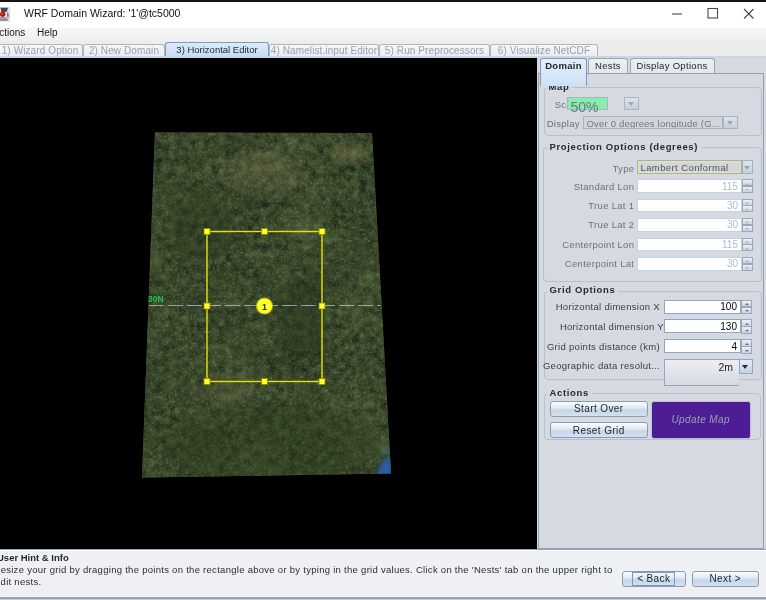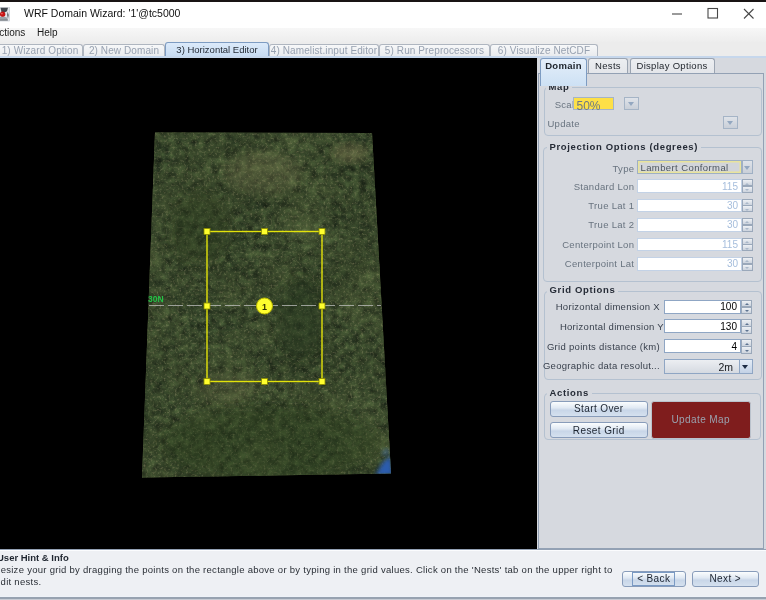--- a/index.html
+++ b/index.html
@@ -40,21 +40,21 @@
 .spin.en{border-color:#8fa6c4;text-decoration:underline;}
 .spinval{position:absolute;right:3px;top:0;bottom:0;font-size:10px;color:#a6bedc;
 display:flex;align-items:center;}
 .spin.en .spinval{color:#000;}
 .spbtn{position:absolute;left:0;width:11.5px;background:linear-gradient(#eef1f5,#ccd3dd);
 border:1px solid #9aa8ba;}
 
 .nbtn{position:absolute;background:linear-gradient(#fbfdfe,#e0e9f3 42%,#c8d6e8 58%,#d5e1ef);
 border:1px solid #889cba;border-radius:3px;font-size:10px;color:#1c2430;letter-spacing:0.4px;
 display:flex;align-items:center;justify-content:center;white-space:nowrap;}
-.nbtn.dis{background:#7f1d1d;border-color:#bac2cc;color:#9aa2ae;}
+.nbtn.dis{background:#4c1d95;border-color:#bac2cc;color:#9aa2ae;font-style:italic;}
 
 #hintsep{left:0;top:548.5px;width:766px;height:1px;background:#93a1b4;}
 #hintpanel{left:0;top:549.5px;width:766px;height:46px;background:#eef0f4;border-top:1px solid #fbfcfe;}
 #hinttitle{left:-3px;top:1.5px;font-size:9.5px;font-weight:bold;color:#1f2630;white-space:nowrap;}
 .hinttext{position:absolute;left:-5px;font-size:9.5px;letter-spacing:0.28px;color:#2a2f36;white-space:nowrap;}
 #botline1{left:0;top:595.5px;width:766px;height:1.5px;background:#eef2f8;}
 #botline2{left:0;top:597px;width:766px;height:2px;background:#97a2b0;}
 #botline3{left:0;top:599px;width:766px;height:1px;background:#c8ccd4;}
 </style></head>
 <body>
@@ -153,25 +153,26 @@
 
 <div class="abs" id="rpanel">
   <div class="itab sel" style="left:3px;width:47px">Domain</div>
   <div class="itab" style="left:51px;width:40px">Nests</div>
   <div class="itab" style="left:92.5px;width:85px">Display Options</div>
   <div class="abs" id="rcontent">
 
     <div class="group" style="left:5.5px;top:13px;width:218px;height:49.5px"></div>
     <div class="gtitle" style="left:7px;top:7px">Map</div>
     <div class="lbl" style="left:0;top:25px;width:41.4px">Scale</div>
-    <div class="abs" style="left:34px;top:23px;width:41.5px;height:13.5px;background:#fde047;border:1px solid #a5b4c6;font-size:12px;color:#6d7884;padding:1px 3px">50%</div>
+    <div class="abs" style="left:28px;top:23px;width:41.5px;height:13.5px;background:#86efac;border:1px solid #a5b4c6;font-size:14px;color:#6d7884;padding:1px 3px">50%</div>
     <div class="abs" style="left:85px;top:23px;width:15px;height:13.5px;background:linear-gradient(#dfe3e9,#c9cfd8);border:1px solid #a5b4c6;">
           <span style="position:absolute;left:3.2px;top:4.5px;border-left:3.5px solid transparent;border-right:3.5px solid transparent;border-top:4.5px solid #93a7c0"></span>
         </div>
-    <div class="lbl" style="left:0;top:44.5px;width:41.4px">Update</div>
+    <div class="lbl" style="left:0;top:44.5px;width:41.4px">Display</div>
+    <div class="abs" style="left:44px;top:42px;width:140.5px;height:13.5px;background:#d2d5da;border:1px solid #a5b4c6;font-size:9.5px;color:#6d7884;padding:1px 3px;white-space:nowrap;overflow:hidden;letter-spacing:0.2px">Over 0 degrees longitude (G...</div>
     <div class="abs" style="left:184.5px;top:42px;width:15px;height:13.5px;background:linear-gradient(#dfe3e9,#c9cfd8);border:1px solid #a5b4c6;">
           <span style="position:absolute;left:3.2px;top:4.5px;border-left:3.5px solid transparent;border-right:3.5px solid transparent;border-top:4.5px solid #93a7c0"></span>
         </div>
 
     <div class="group" style="left:4px;top:73.5px;width:219px;height:135px"></div>
     <div class="gtitle" style="left:8px;top:67.5px">Projection Options (degrees)</div>
     <div class="lbl" style="left:0;top:89.5px;width:95.8px">Type</div>
     <div class="abs" style="left:98px;top:86px;width:105.5px;height:14.5px;background:#d2d5da;border:1px solid #9fb0c4;box-shadow:inset 0 0 0 1.5px #e9e49c;font-size:9.5px;color:#4d565f;padding:1.5px 3px;white-space:nowrap;letter-spacing:0.4px">Lambert Conformal</div>
     <div class="abs" style="left:203.4px;top:86px;width:11.3px;height:14.5px;background:linear-gradient(#dfe3e9,#c9cfd8);border:1px solid #9fb0c4;">
           <span style="position:absolute;left:1.6px;top:5px;border-left:3.2px solid transparent;border-right:3.2px solid transparent;border-top:4.2px solid #93a7c0"></span>
@@ -253,21 +254,21 @@
     <div class="spin en" style="left:125px;top:265.8px;width:77.5px;height:14px">
           <div class="spinval">4</div>
         </div>
     <div class="spbtn" style="left:202.5px;top:265.8px;width:11.3px;height:7.3px">
           <span style="position:absolute;left:2.6px;top:2.5px;border-left:2.6px solid transparent;border-right:2.6px solid transparent;border-bottom:2.8px solid #5e7491"></span>
         </div>
     <div class="spbtn" style="left:202.5px;top:272.8px;width:11.3px;height:7.3px">
           <span style="position:absolute;left:2.6px;top:2.5px;border-left:2.6px solid transparent;border-right:2.6px solid transparent;border-top:2.8px solid #5e7491"></span>
         </div>
     <div class="lbl dark" style="left:0;top:286.1px;width:121.5px">Geographic data resolut...</div>
-    <div class="abs" style="left:125px;top:285.2px;width:75.5px;height:15px;background:linear-gradient(#eceef2,#d5dae1);border:1px solid #8fa6c4;border-right:none;font-size:10.5px;color:#16191d;text-align:right;padding:1.5px 6px 0 0">2m</div>
+    <div class="abs" style="left:125px;top:285.2px;width:75.5px;height:27px;background:linear-gradient(#eceef2,#d5dae1);border:1px solid #8fa6c4;border-right:none;font-size:10.5px;color:#16191d;text-align:right;padding:1.5px 6px 0 0">2m</div>
     <div class="abs" style="left:200.5px;top:285.2px;width:13.5px;height:15px;background:linear-gradient(#e4ecf6,#c3d2e6);border:1px solid #8fa6c4;">
           <span style="position:absolute;left:2.2px;top:5px;border-left:3.6px solid transparent;border-right:3.6px solid transparent;border-top:4.6px solid #1d2c44"></span>
         </div>
 
     <div class="group" style="left:5px;top:319.5px;width:217.5px;height:47px"></div>
     <div class="gtitle" style="left:8px;top:313px">Actions</div>
     <div class="nbtn" style="left:11px;top:327px;width:98.5px;height:16.5px">Start Over</div>
     <div class="nbtn" style="left:11px;top:348.5px;width:98.5px;height:16px">Reset Grid</div>
     <div class="nbtn dis" style="left:112.5px;top:327px;width:99.5px;height:38px">Update Map</div>
   </div>

